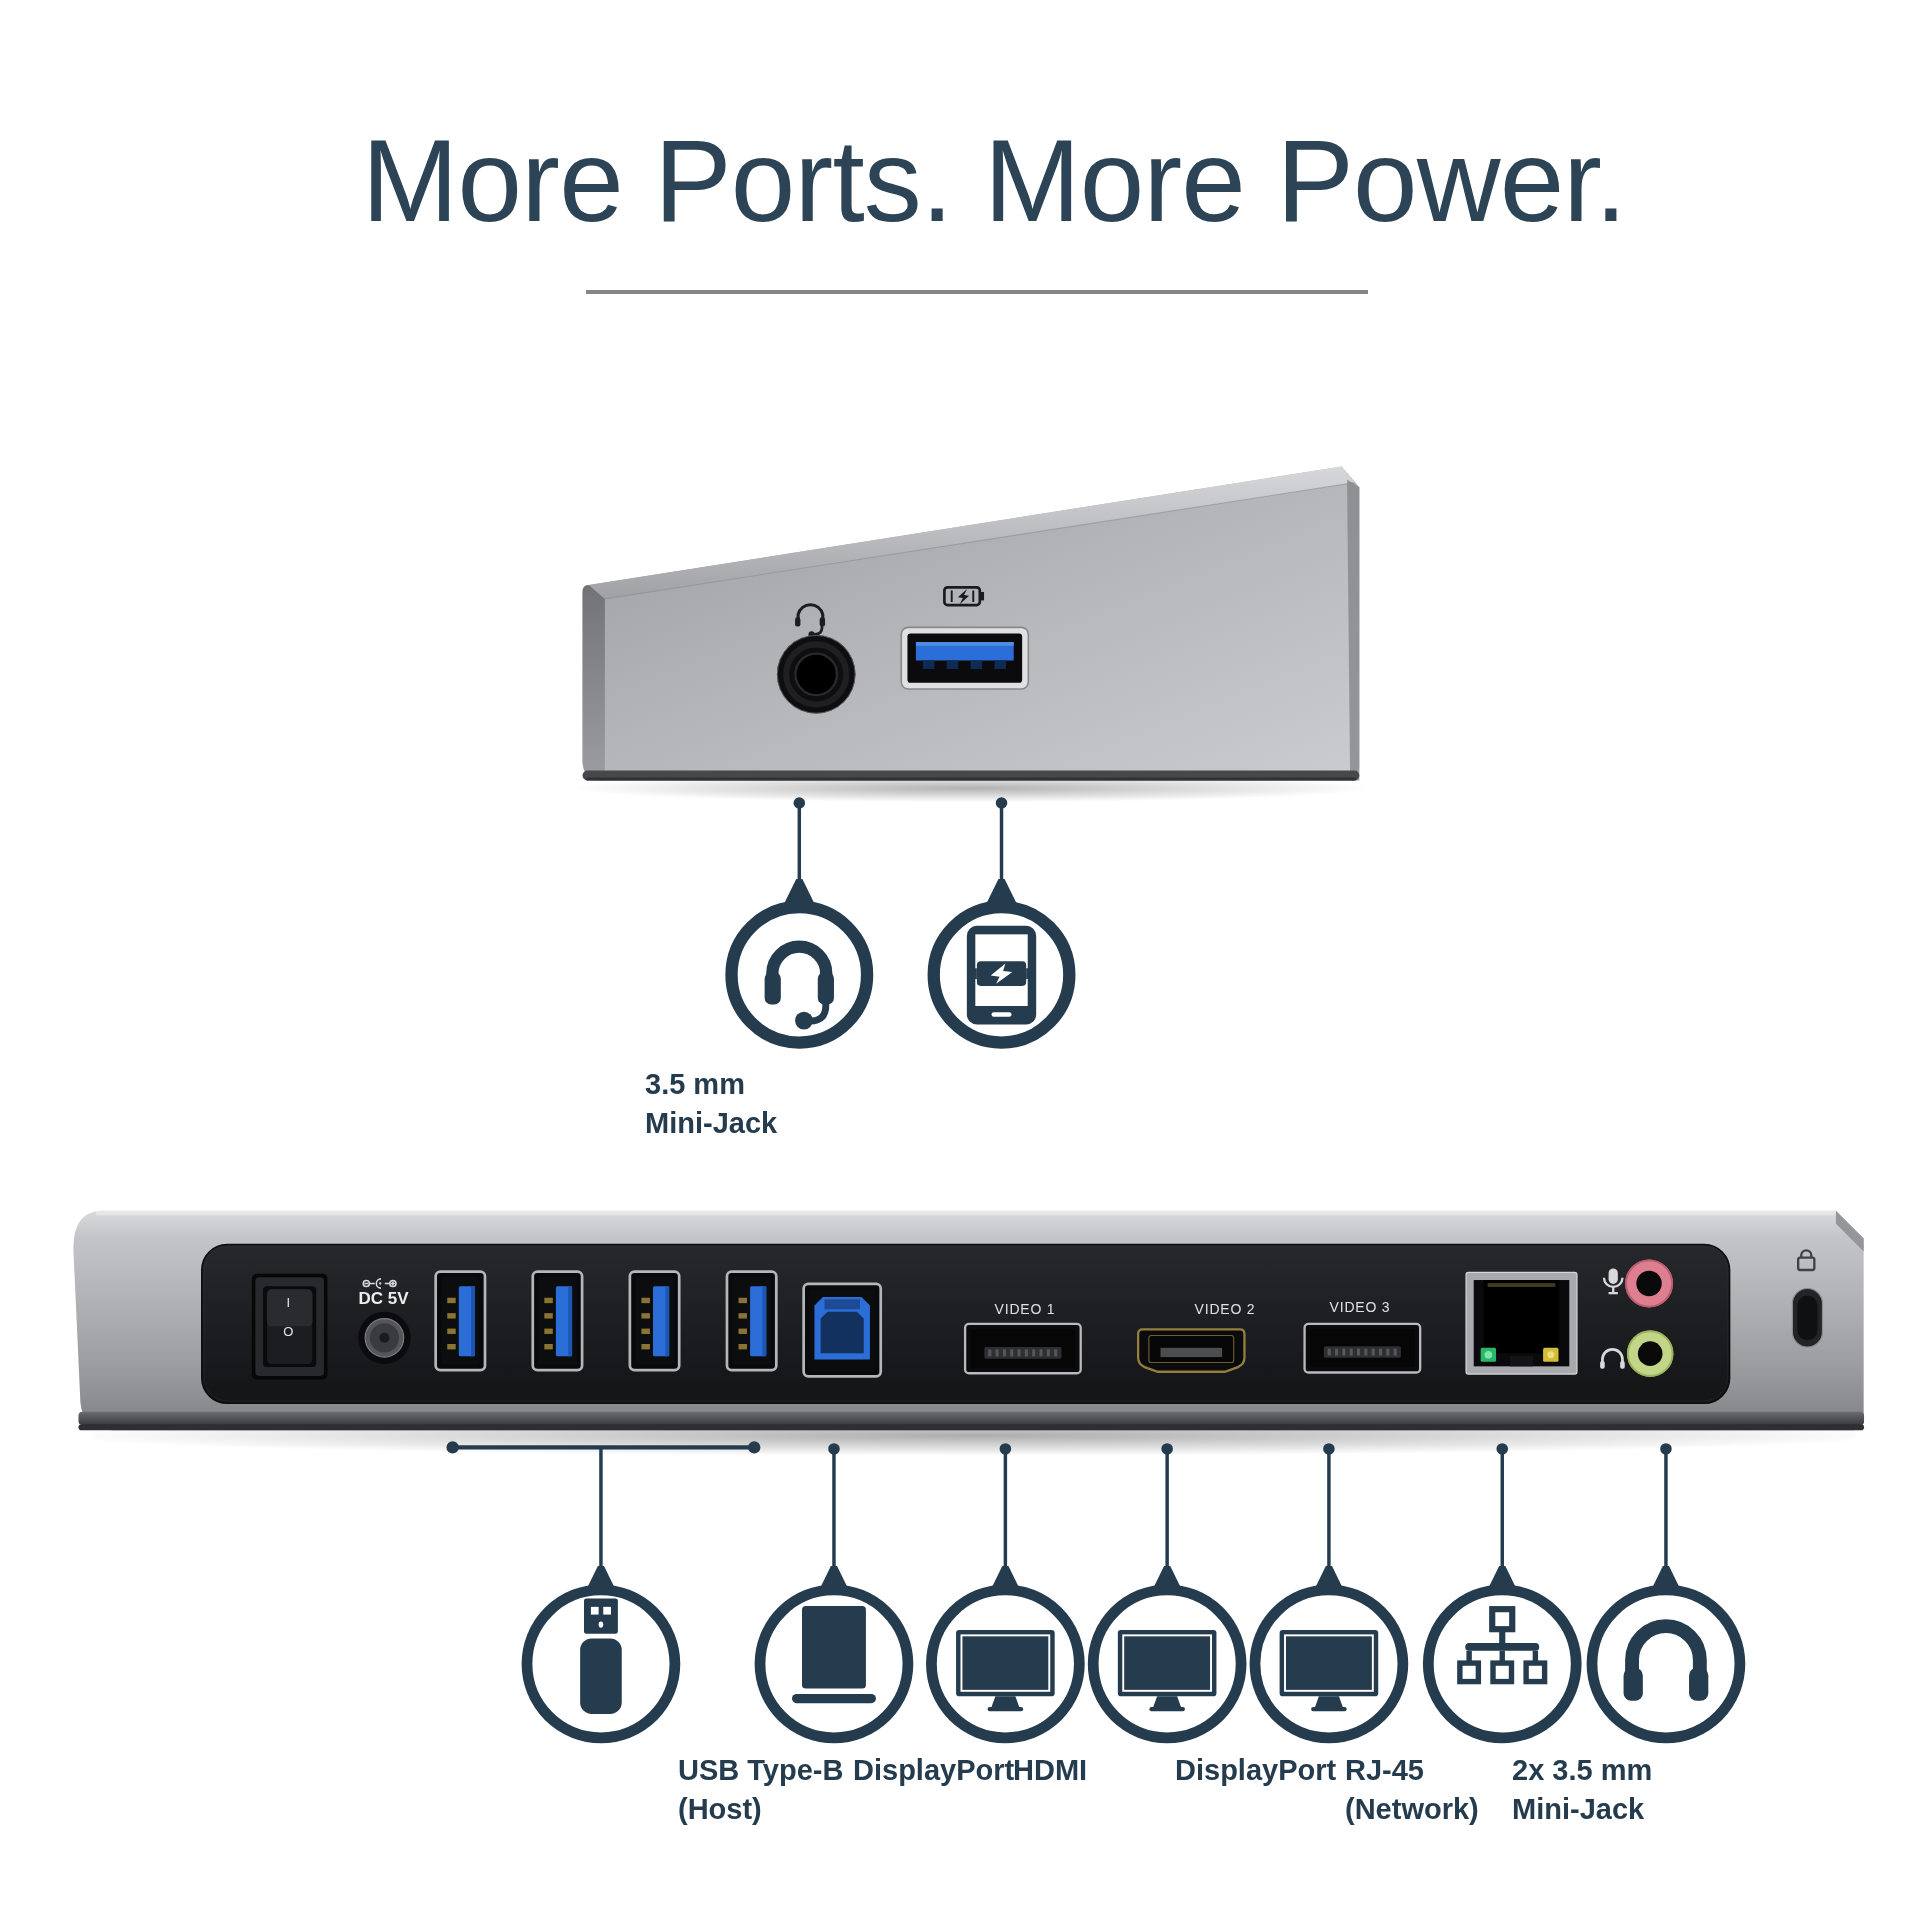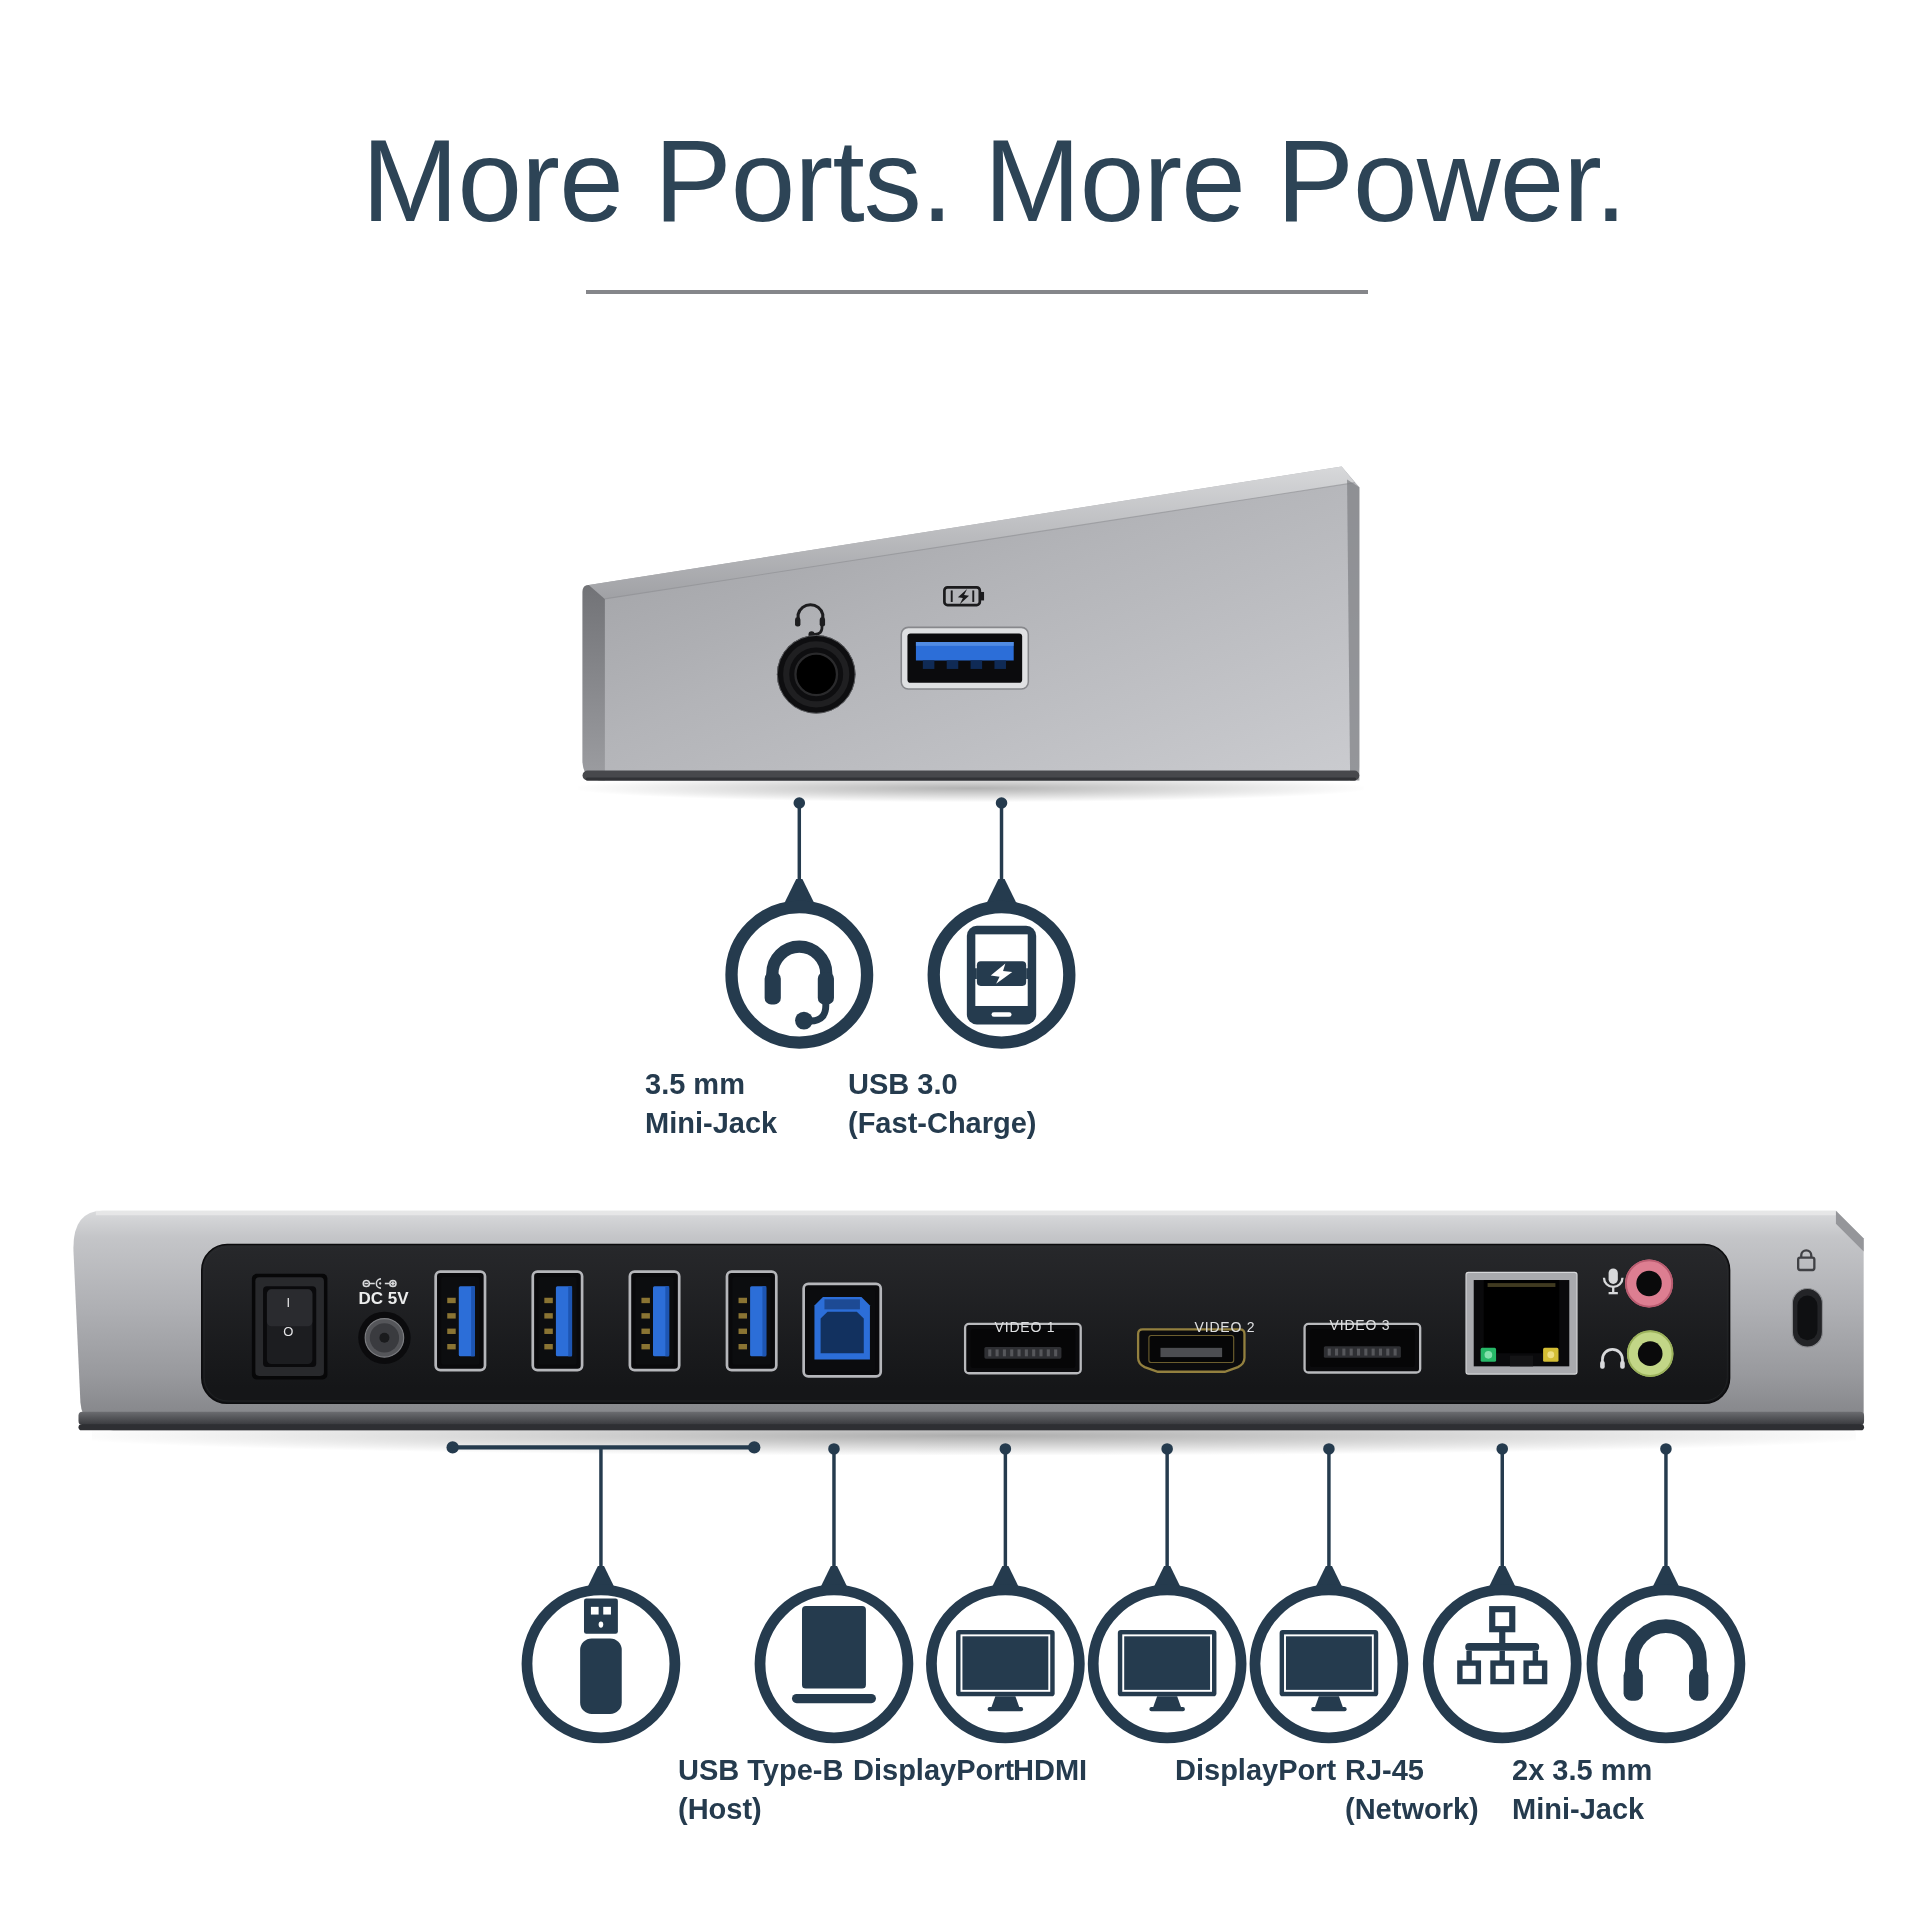--- a/index.html
+++ b/index.html
@@ -6,21 +6,21 @@
   #stage{position:relative;width:1926px;height:1926px;background:#ffffff;overflow:hidden;
          font-family:"Liberation Sans",sans-serif;}
   .abs{position:absolute;}
   #page-title{left:994px;top:114px;transform:translateX(-50%);white-space:nowrap;
     font-size:116px;font-weight:400;color:#2D4456;letter-spacing:-0.8px;}
   #title-divider{left:586px;top:290px;width:782px;height:3.5px;background:#85868A;}
   .lbl{width:308px;margin-left:-154px;text-align:left;color:#253B4E;
        font-size:29px;line-height:39px;font-weight:700;}
   .toplbl{line-height:39px;}
   .port-label{color:#DFE0E2;text-align:center;}
-  .video-lbl{width:116px;font-size:14px;letter-spacing:0.8px;font-weight:400;margin-top:18px;}
+  .video-lbl{width:116px;font-size:14px;letter-spacing:0.8px;font-weight:400;}
   .dc-lbl{width:73px;font-size:17px;font-weight:700;color:#ECEDED;}
   .sw-lbl{width:18.5px;font-size:13px;color:#E6E6E8;font-weight:400;}
   .shadow{pointer-events:none;}
   #side-shadow{left:578px;top:779px;width:786px;height:23px;
     background:radial-gradient(ellipse at 50% 40%,rgba(0,0,0,.30),rgba(0,0,0,0) 72%);}
   #rear-shadow{left:92px;top:1425px;width:1764px;height:30px;
     background:radial-gradient(ellipse at 50% 35%,rgba(0,0,0,.32),rgba(0,0,0,0) 74%);}
   svg{position:absolute;overflow:visible;}
 </style>
 </head>
@@ -419,24 +419,20 @@
         <rect x="4215" y="4330" width="50" height="86" rx="20"></rect>
         <rect x="4385" y="4330" width="50" height="86" rx="20"></rect>
       </g>
     </g>
   </svg>
 
   <div class="abs lbl toplbl" style="left:799px;top:1065px">
     <div>3.5 mm</div>
     <div>Mini-Jack</div>
   </div>
-  <div class="abs lbl toplbl" style="left:1002px;top:1065px">
-    <div>USB 3.0</div>
-    <div>(Fast-Charge)</div>
-  </div>
 
   <div class="abs lbl" style="left:832px;top:1751px">
     <div>USB Type-B</div>
     <div>(Host)</div>
   </div>
   <div class="abs lbl" style="left:1007px;top:1751px">
     <div>DisplayPort</div>
   </div>
   <div class="abs lbl" style="left:1167px;top:1751px">
     <div>HDMI</div>

